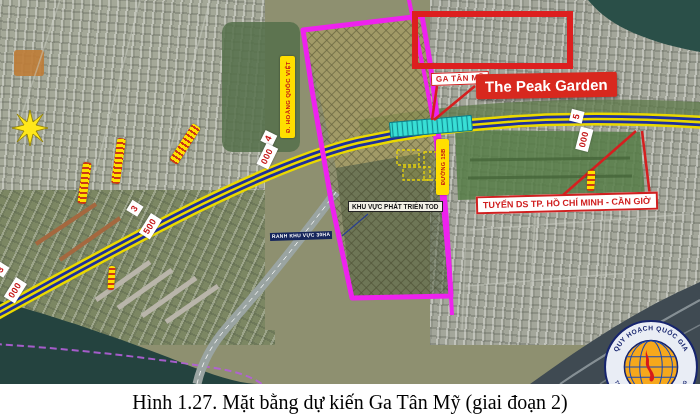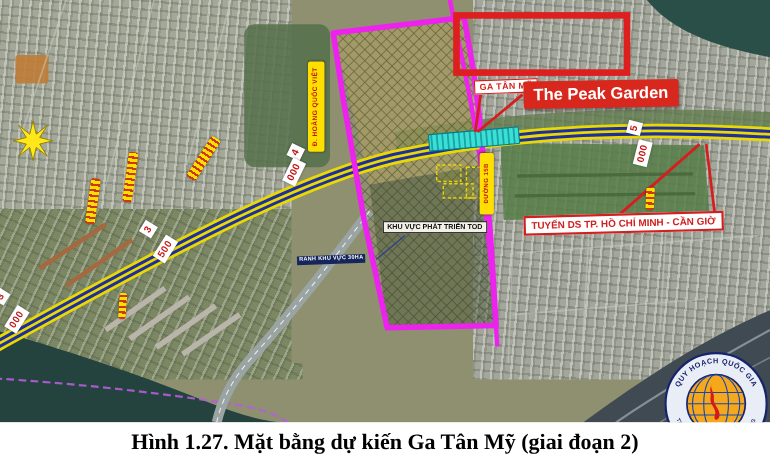--- a/index.html
+++ b/index.html
@@ -28,21 +28,21 @@
   .peak{left:476px;top:73px;background:#d8281e;color:#fff;font-weight:700;font-size:15px;
         padding:4px 9px;transform:rotate(-1deg);border-radius:2px;box-shadow:1px 2px 3px rgba(0,0,0,.35);}
   .tuyen{left:476px;top:194px;background:#fff;border:2px solid #d02020;color:#d02020;
          font-weight:700;font-size:9px;padding:2px 5px;transform:rotate(-1.5deg);}
   .tod{left:348px;top:201px;background:#f2f0e6;border:1.5px solid #222;color:#111;
        font-weight:700;font-size:6.5px;padding:1px 3px;}
   .ranh{left:270px;top:232px;background:#16265c;color:#fff;font-weight:700;font-size:5px;
         padding:1px 2px;transform:rotate(-2deg);letter-spacing:.3px;}
   .logo{position:absolute;left:604px;top:320px;width:94px;height:94px;}
   .caption{position:absolute;left:0;top:384px;width:700px;height:36px;background:#fff;
-           display:flex;align-items:center;justify-content:center;font-weight:bold;}
+           display:flex;align-items:center;justify-content:center;}
   .caption div{font-family:"Liberation Serif","DejaVu Serif",serif;font-size:20px;color:#000;}
 </style>
 </head>
 <body>
 
 <div class="page">
   <div class="map">
 
     <div class="zone speck" style="left:0;top:0;width:285px;height:215px;background-color:#a4a898;"></div>
     <div class="zone speck2" style="left:0;top:190px;width:275px;height:155px;background-color:#7c8763;"></div>

